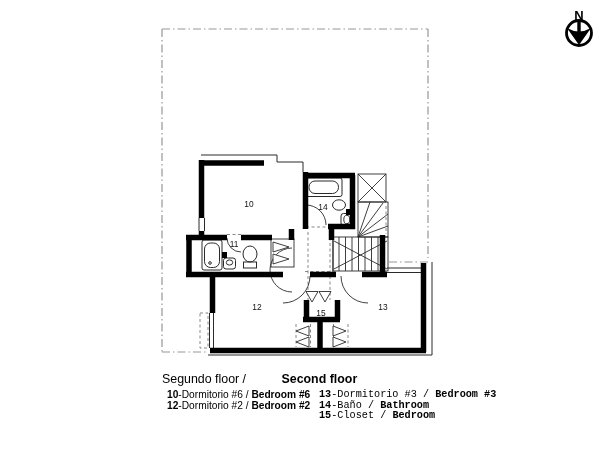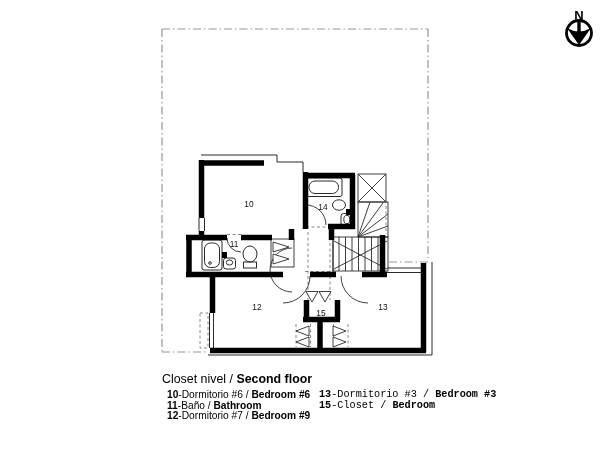--- a/index.html
+++ b/index.html
@@ -1,20 +1,20 @@
 <!DOCTYPE html>
 <html><head>
 <meta charset="utf-8">
 <style>
   html,body{margin:0;padding:0;background:#fff;}
   #stage{position:relative;width:601px;height:450px;background:#ffffff;overflow:hidden;
          font-family:"Liberation Sans",sans-serif;color:#000;}
   #plan-svg{position:absolute;left:0;top:0;}
   .title{position:absolute;left:162px;top:372px;font-size:12.4px;white-space:nowrap;}
-  .title b{font-weight:700;}
+  .title b{font-weight:700;margin-left:32px;}
   .legend-col{position:absolute;top:390px;font-size:10.2px;line-height:10.7px;white-space:nowrap;}
   .legend-col.c1{left:167px;}
   .legend-col.c2{left:319px;font-family:Liberation Mono, monospace;}
   .legend-item b{font-weight:700;}
   svg text{font-family:"Liberation Sans",sans-serif;}
 </style>
 </head>
 <body>
 
 <div id="stage">
@@ -146,26 +146,26 @@
     </g>
 
     <g>
       <text x="579" y="20" text-anchor="middle" font-size="13" font-weight="700" fill="#000">N</text>
       <circle cx="579" cy="33" r="12.5" fill="none" stroke="#000" stroke-width="2.8"></circle>
       <rect x="577.3" y="22" width="3.4" height="13" fill="#000"></rect>
       <path d="M567,28 Q579,35 591,28 L579,45 Z" fill="#000"></path>
     </g>
   </svg>
 
-  <div class="title"><span>Closet nivel / </span><b>Second floor</b></div>
+  <div class="title"><span>Segundo floor / </span><b>Second floor</b></div>
 
   <div class="legend-col c1">
     <div class="legend-item"><b>10</b><span>-Dormitorio #6 / </span><b>Bedroom #6</b></div>
-    <div class="legend-item"><b>11</b><span>-Baño / </span><b>Bathroom</b></div>
-    <div class="legend-item"><b>12</b><span>-Dormitorio #7 / </span><b>Bedroom #9</b></div>
+    <div class="legend-item"><b>12</b><span>-Dormitorio #2 / </span><b>Bedroom #2</b></div>
   </div>
 
   <div class="legend-col c2">
     <div class="legend-item"><b>13</b><span>-Dormitorio #3 / </span><b>Bedroom #3</b></div>
+    <div class="legend-item"><b>14</b><span>-Baño / </span><b>Bathroom</b></div>
     <div class="legend-item"><b>15</b><span>-Closet / </span><b>Bedroom</b></div>
   </div>
 
 </div>
 
 </body></html>

